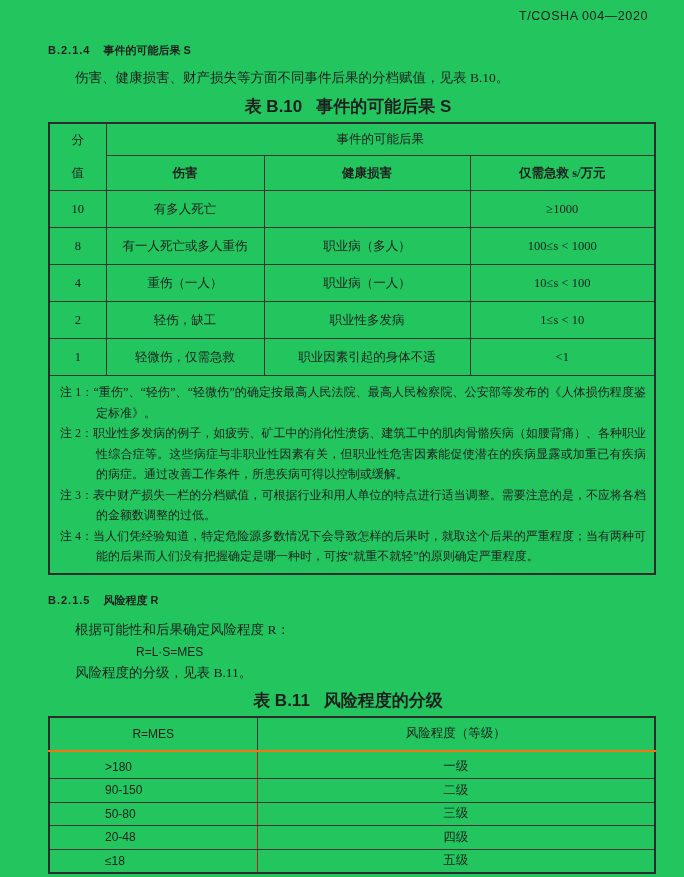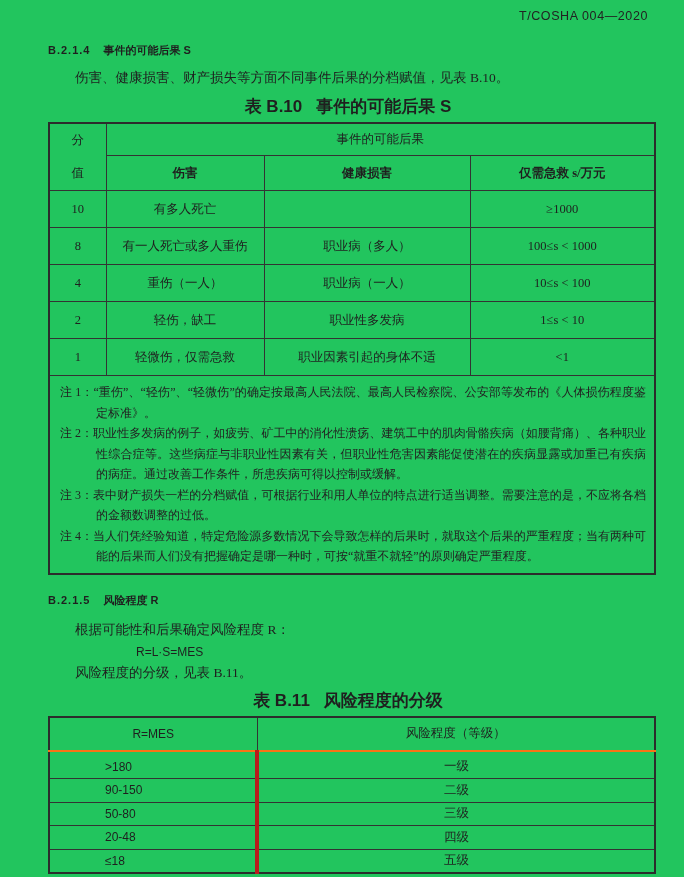--- a/index.html
+++ b/index.html
@@ -85,21 +85,21 @@
   }
   .note-label { white-space:pre; }
 
   
   .b11 thead th { height:32px; border-bottom:2px solid #f97316; }
   .b11 td, .b11 th { border-top:none; border-bottom:none; }
   .b11 th:first-child, .b11 td:first-child { border-right:1px solid #333; }
   .b11 tbody td { height:22.5px; border-left:none; border-right:none;text-align:center; }
   .b11 tbody td.range-cell {
     text-align:left; padding-left:55px;
-    border-right:4px solid #b91c1c;
+    border-right:1px solid #b91c1c;
     font-family:"Liberation Sans","DejaVu Sans",sans-serif;
     font-size:12px;
   }
   .b11 tbody tr:first-child td { padding-top:4px; }
   .b11 thead th.range-hdr { font-family:"Liberation Sans","DejaVu Sans",sans-serif; font-size:12px; }
 </style>
 </head>
 <body>
 
 <div class="page">

